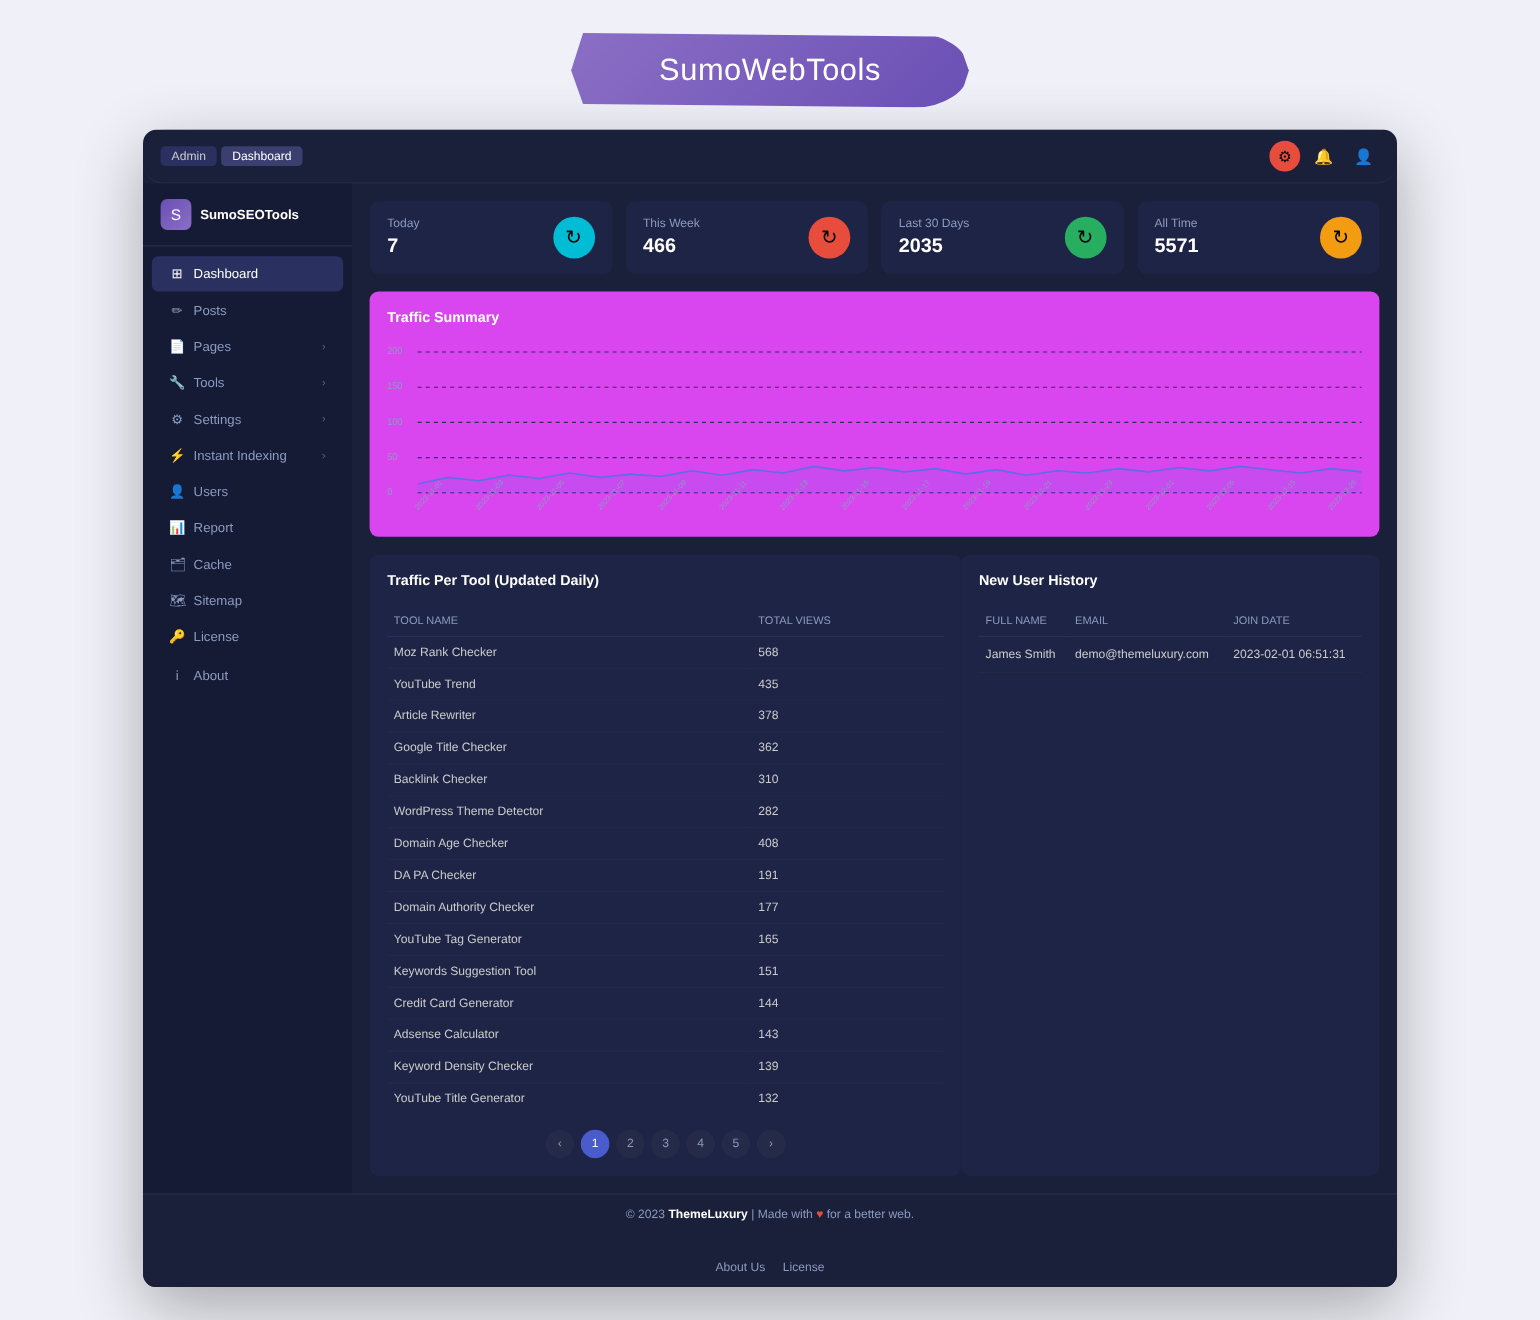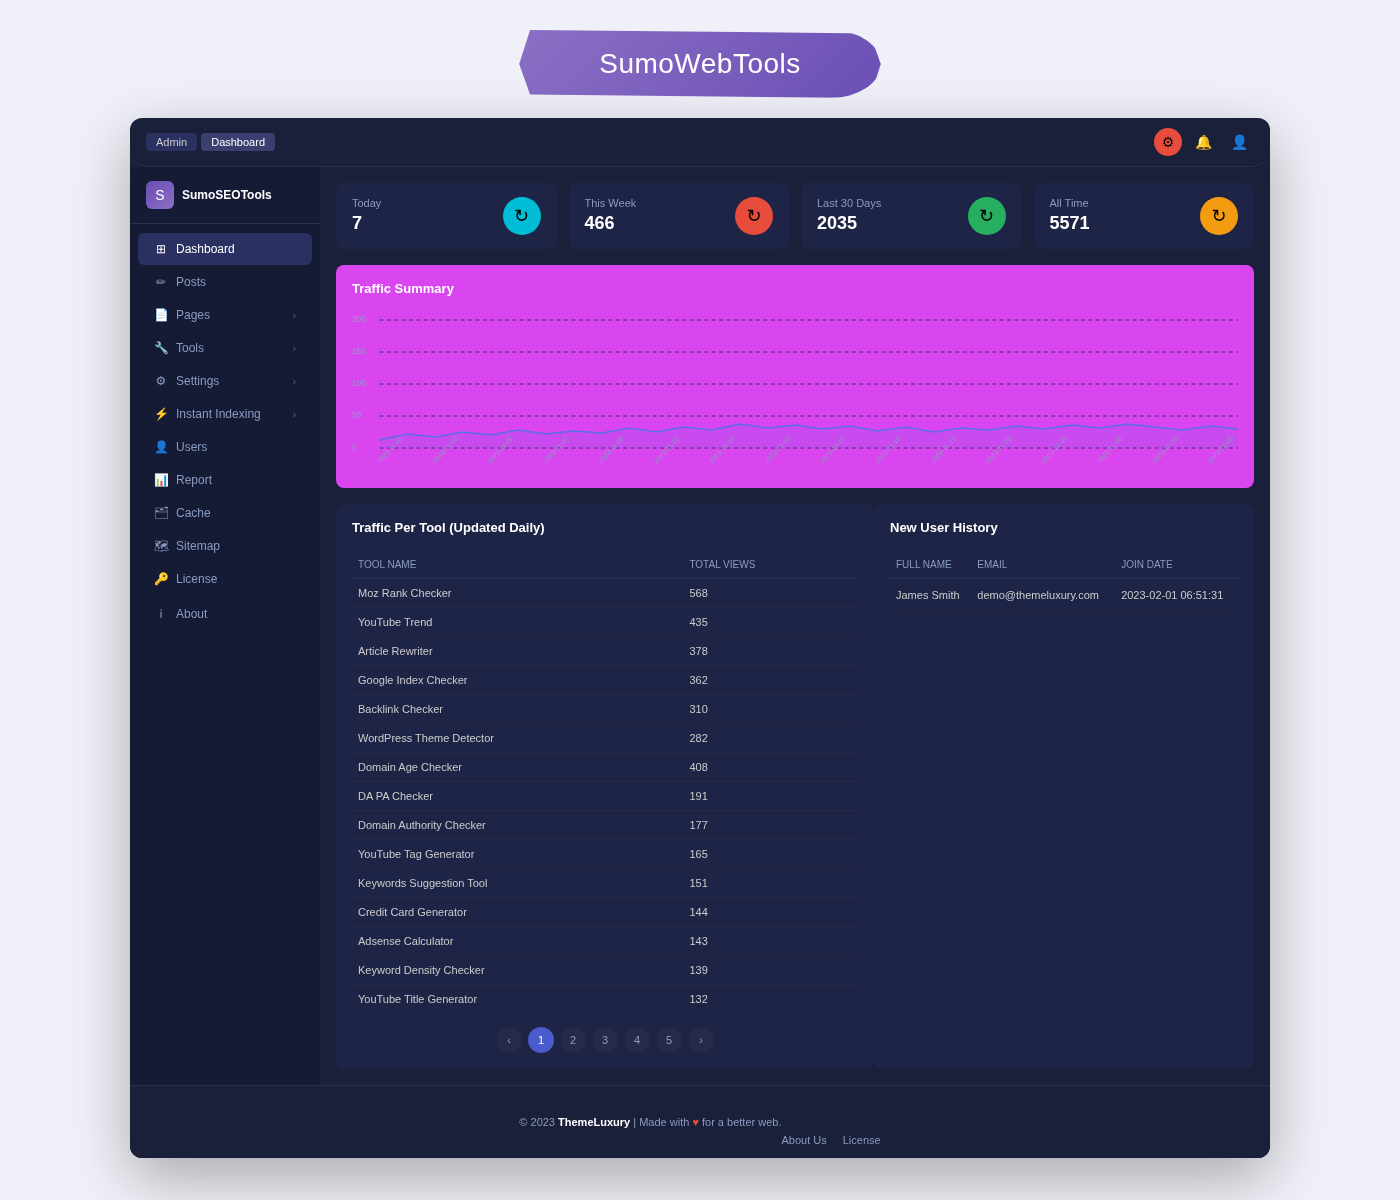--- a/index.html
+++ b/index.html
@@ -312,22 +312,23 @@
       font-size: 11px;
       margin-left: 40px;
     }
 
     
     .app-footer {
       background: #1a1f3a;
       border-top: 1px solid #2a2f4a;
       padding: 12px 24px;
       display: flex;
-      justify-content: center;
-      align-items: center;
+      justify-content: flex-end;
+      align-items: center;
+      flex-direction: column;
     }
     .footer-left {
       color: #8a9cc0;
       font-size: 11px;
     }
     .footer-left strong { color: #fff; }
     .footer-heart { color: #e74c3c; }
     .footer-right {
       display: flex;
       gap: 16px;
@@ -518,21 +519,21 @@
     </tr>
                 <tr>
       <td>YouTube Trend</td>
       <td>435</td>
     </tr>
                 <tr>
       <td>Article Rewriter</td>
       <td>378</td>
     </tr>
                 <tr>
-      <td>Google Index Checker</td>
+      <td>Google Title Checker</td>
       <td>362</td>
     </tr>
                 <tr>
       <td>Backlink Checker</td>
       <td>310</td>
     </tr>
                 <tr>
       <td>WordPress Theme Detector</td>
       <td>282</td>
     </tr>

